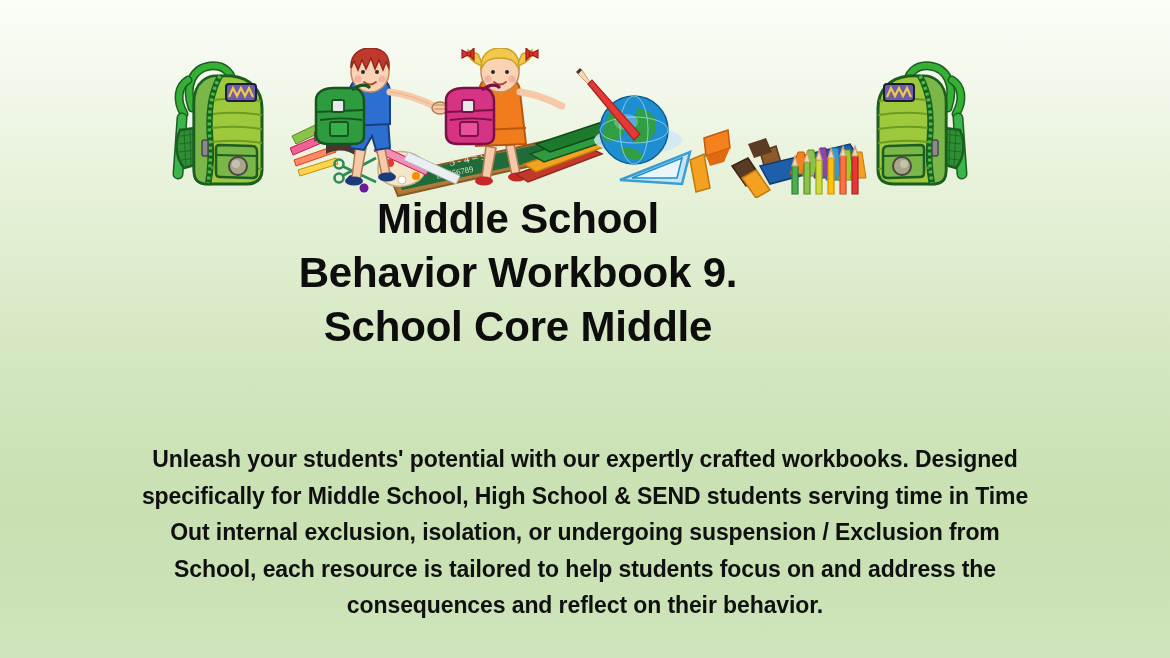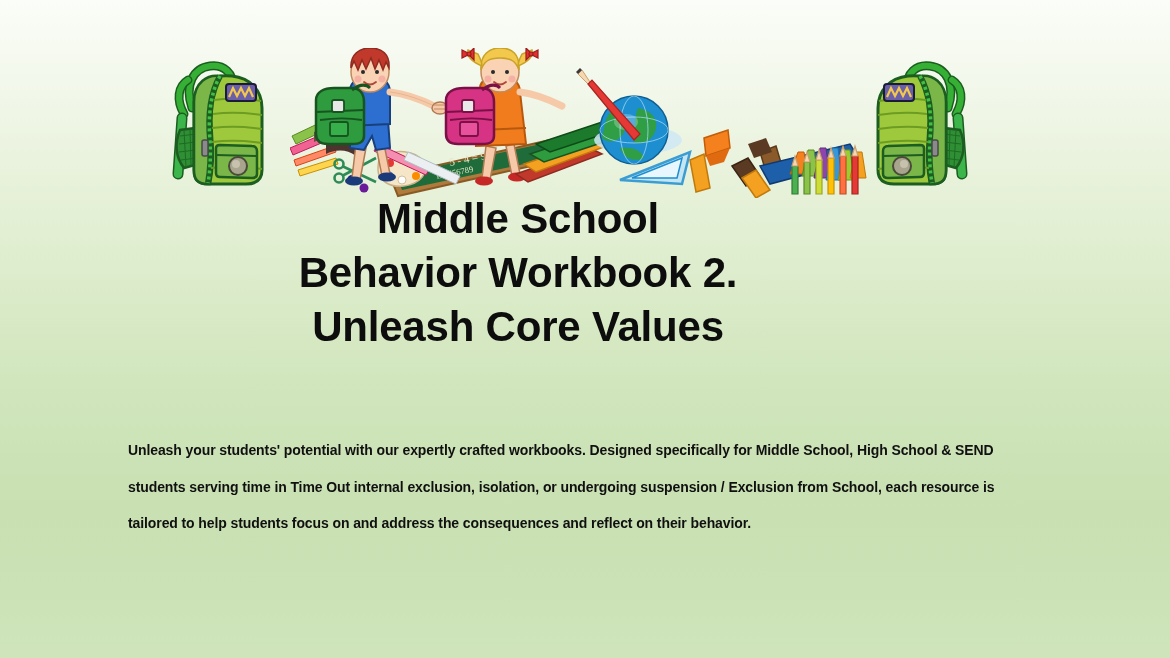--- a/index.html
+++ b/index.html
@@ -69,24 +69,24 @@
     line-height: 54px;
     letter-spacing: -0.2px;
   }
   .title-line { display: block; white-space: nowrap; }
 
   #description {
     position: absolute;
     left: 128px;
     top: 418px;
     width: 914px;
-    text-align: left;
+    text-align: center;
     color: #101010;
     font-weight: bold;
-    font-size: 14px;
+    font-size: 23px;
     line-height: 36.5px;
     letter-spacing: -0.1px;
   }
 </style>
 </head>
 <body>
 
 <div id="slide">
 
   <div id="illustration-band">
@@ -375,19 +375,19 @@
                  L99 118 C99 121 97 122 94 122 L62 121 C60 121 58 120 58 117 Z" fill="#7ab648" stroke="#1b5e20" stroke-width="2.5"></path>
         <path d="M58 99 L99 100" stroke="#1b5e20" stroke-width="2"></path>
         <ellipse cx="80" cy="110" rx="9" ry="9" fill="#a8a48e" stroke="#4a4a3a" stroke-width="2"></ellipse>
         <ellipse cx="78" cy="108" rx="4" ry="4" fill="#c6c2ad"></ellipse>
       </svg>
     </div>
   </div>
 
   <div id="title-block">
     <span class="title-line">Middle School</span>
-    <span class="title-line">Behavior Workbook 2.</span>
-    <span class="title-line">Unleash Core Values</span>
+    <span class="title-line">Behavior Workbook 9.</span>
+    <span class="title-line">School Core Middle</span>
   </div>
 
   <p id="description">Unleash your students' potential with our expertly crafted workbooks. Designed specifically for Middle School, High School &amp; SEND students serving time in Time Out internal exclusion, isolation, or undergoing suspension / Exclusion from School, each resource is tailored to help students focus on and address the consequences and reflect on their behavior.</p>
 
 </div>
 
 </body></html>

